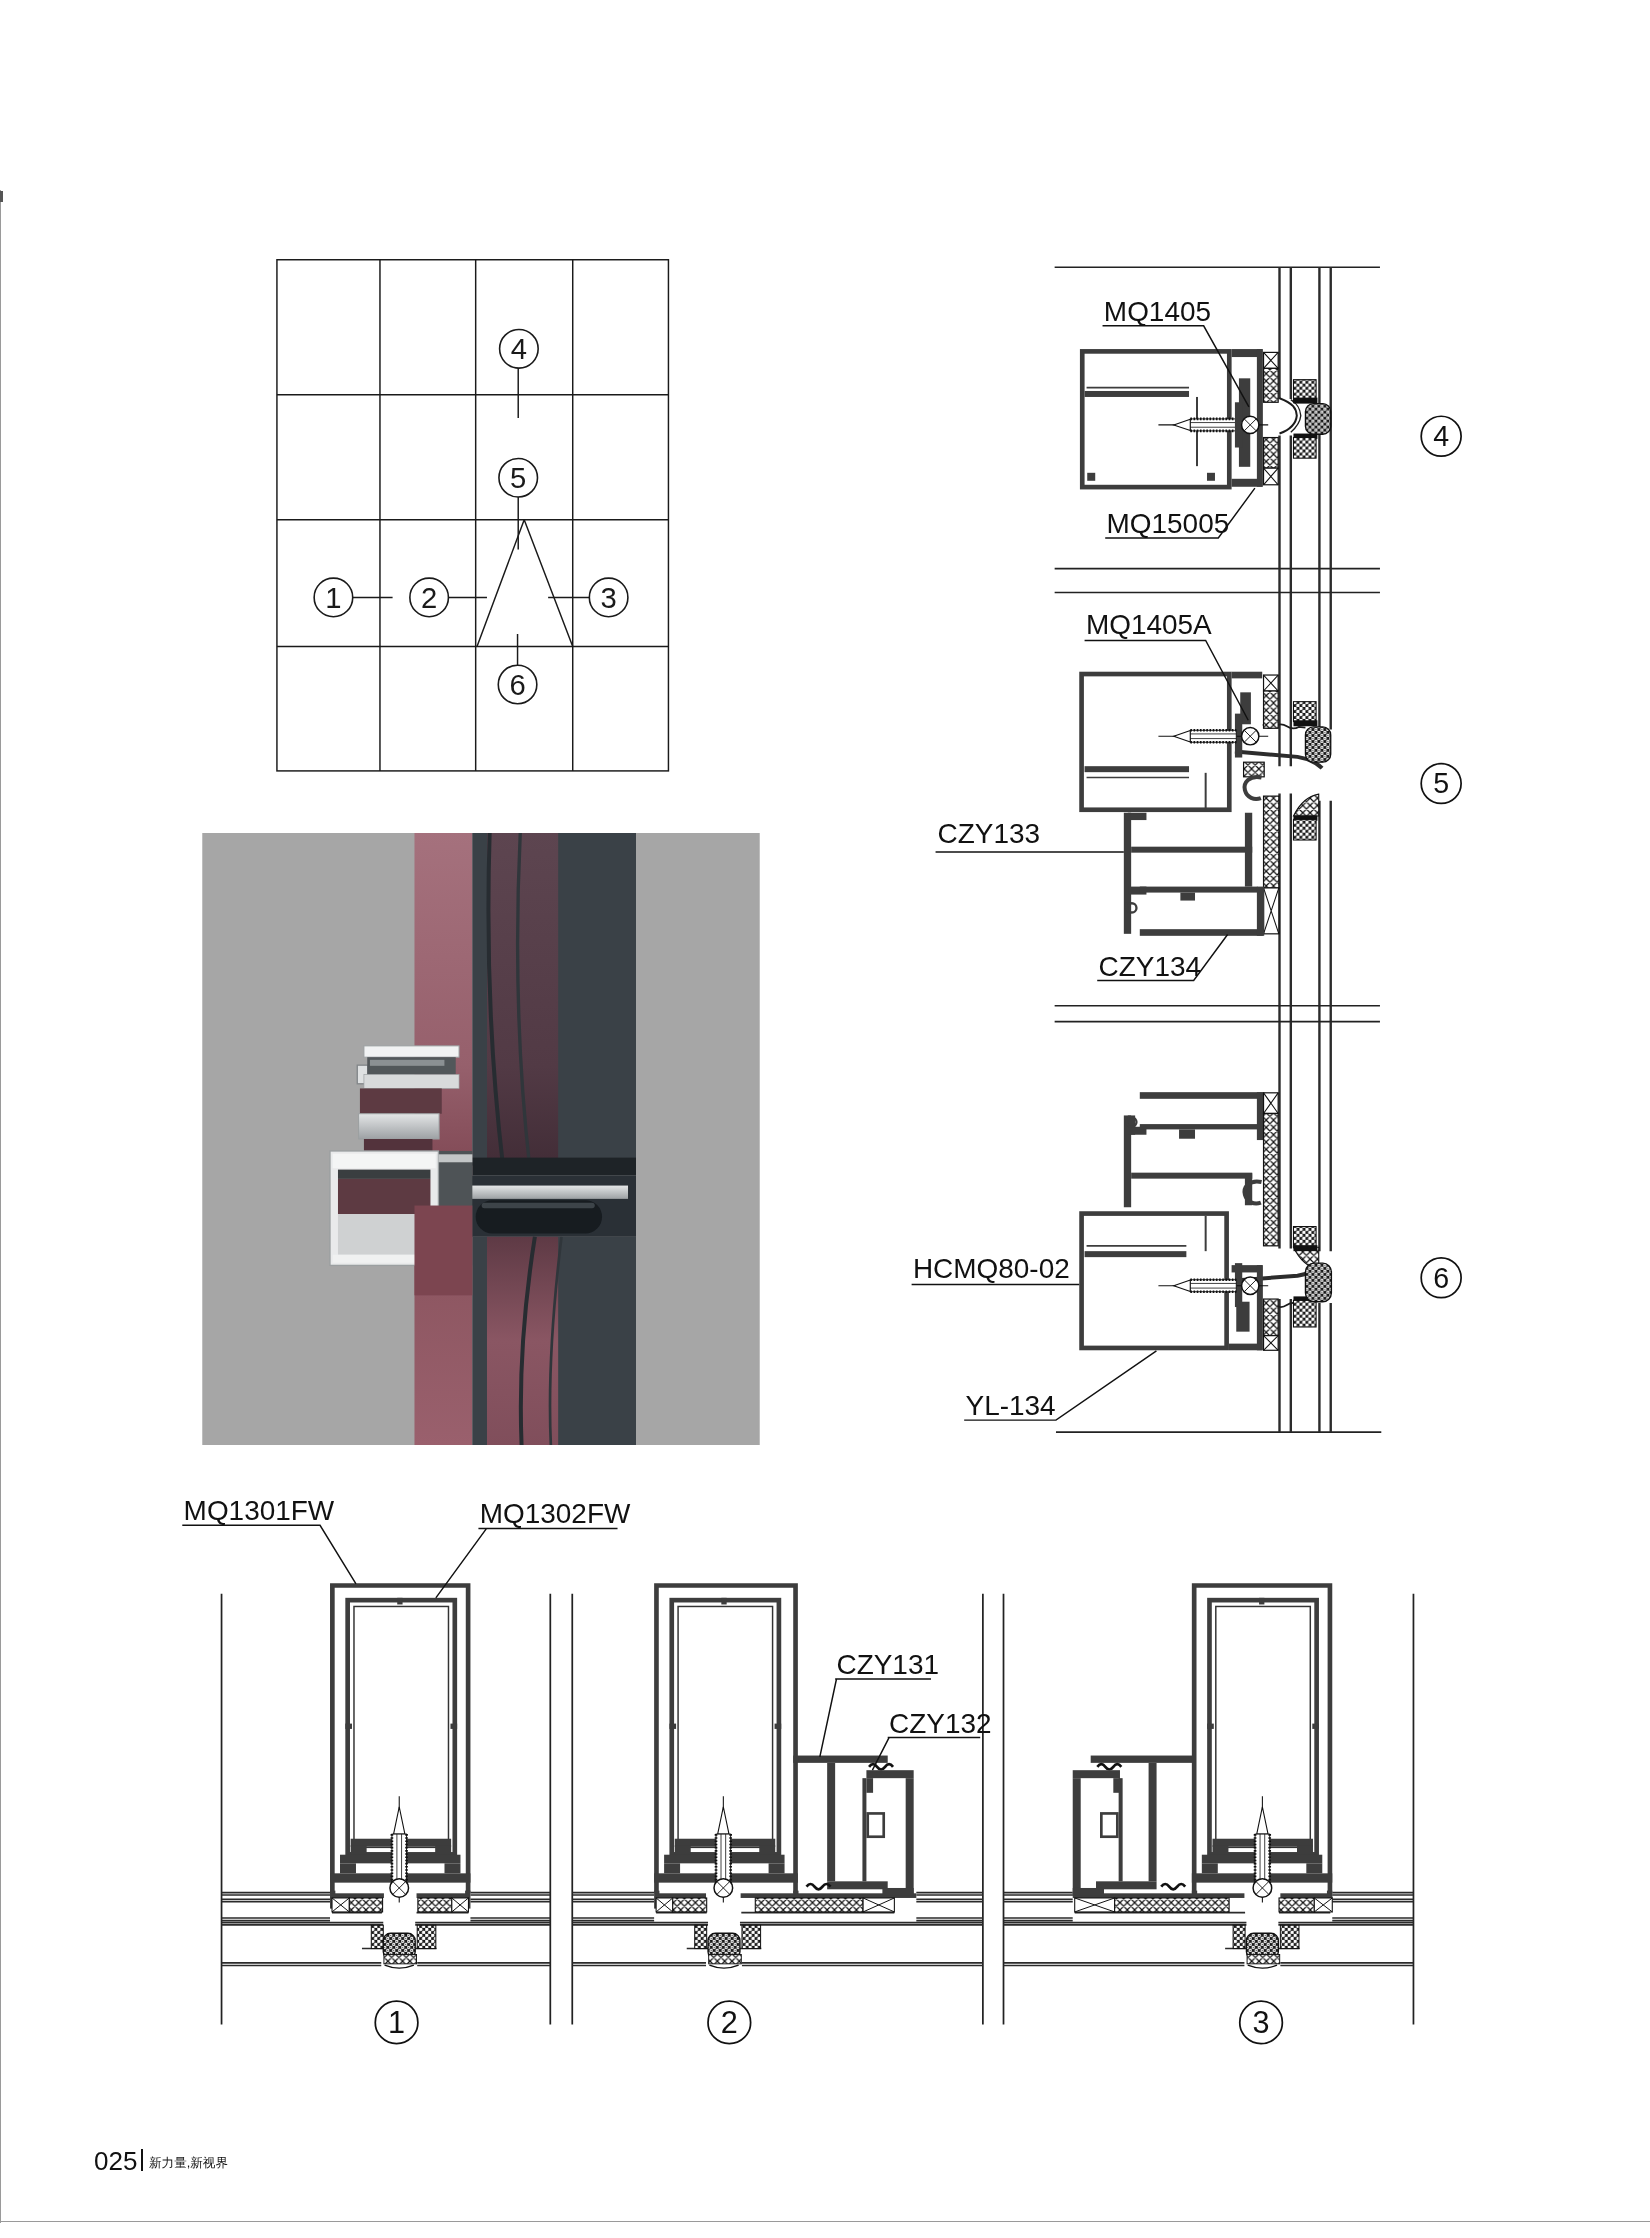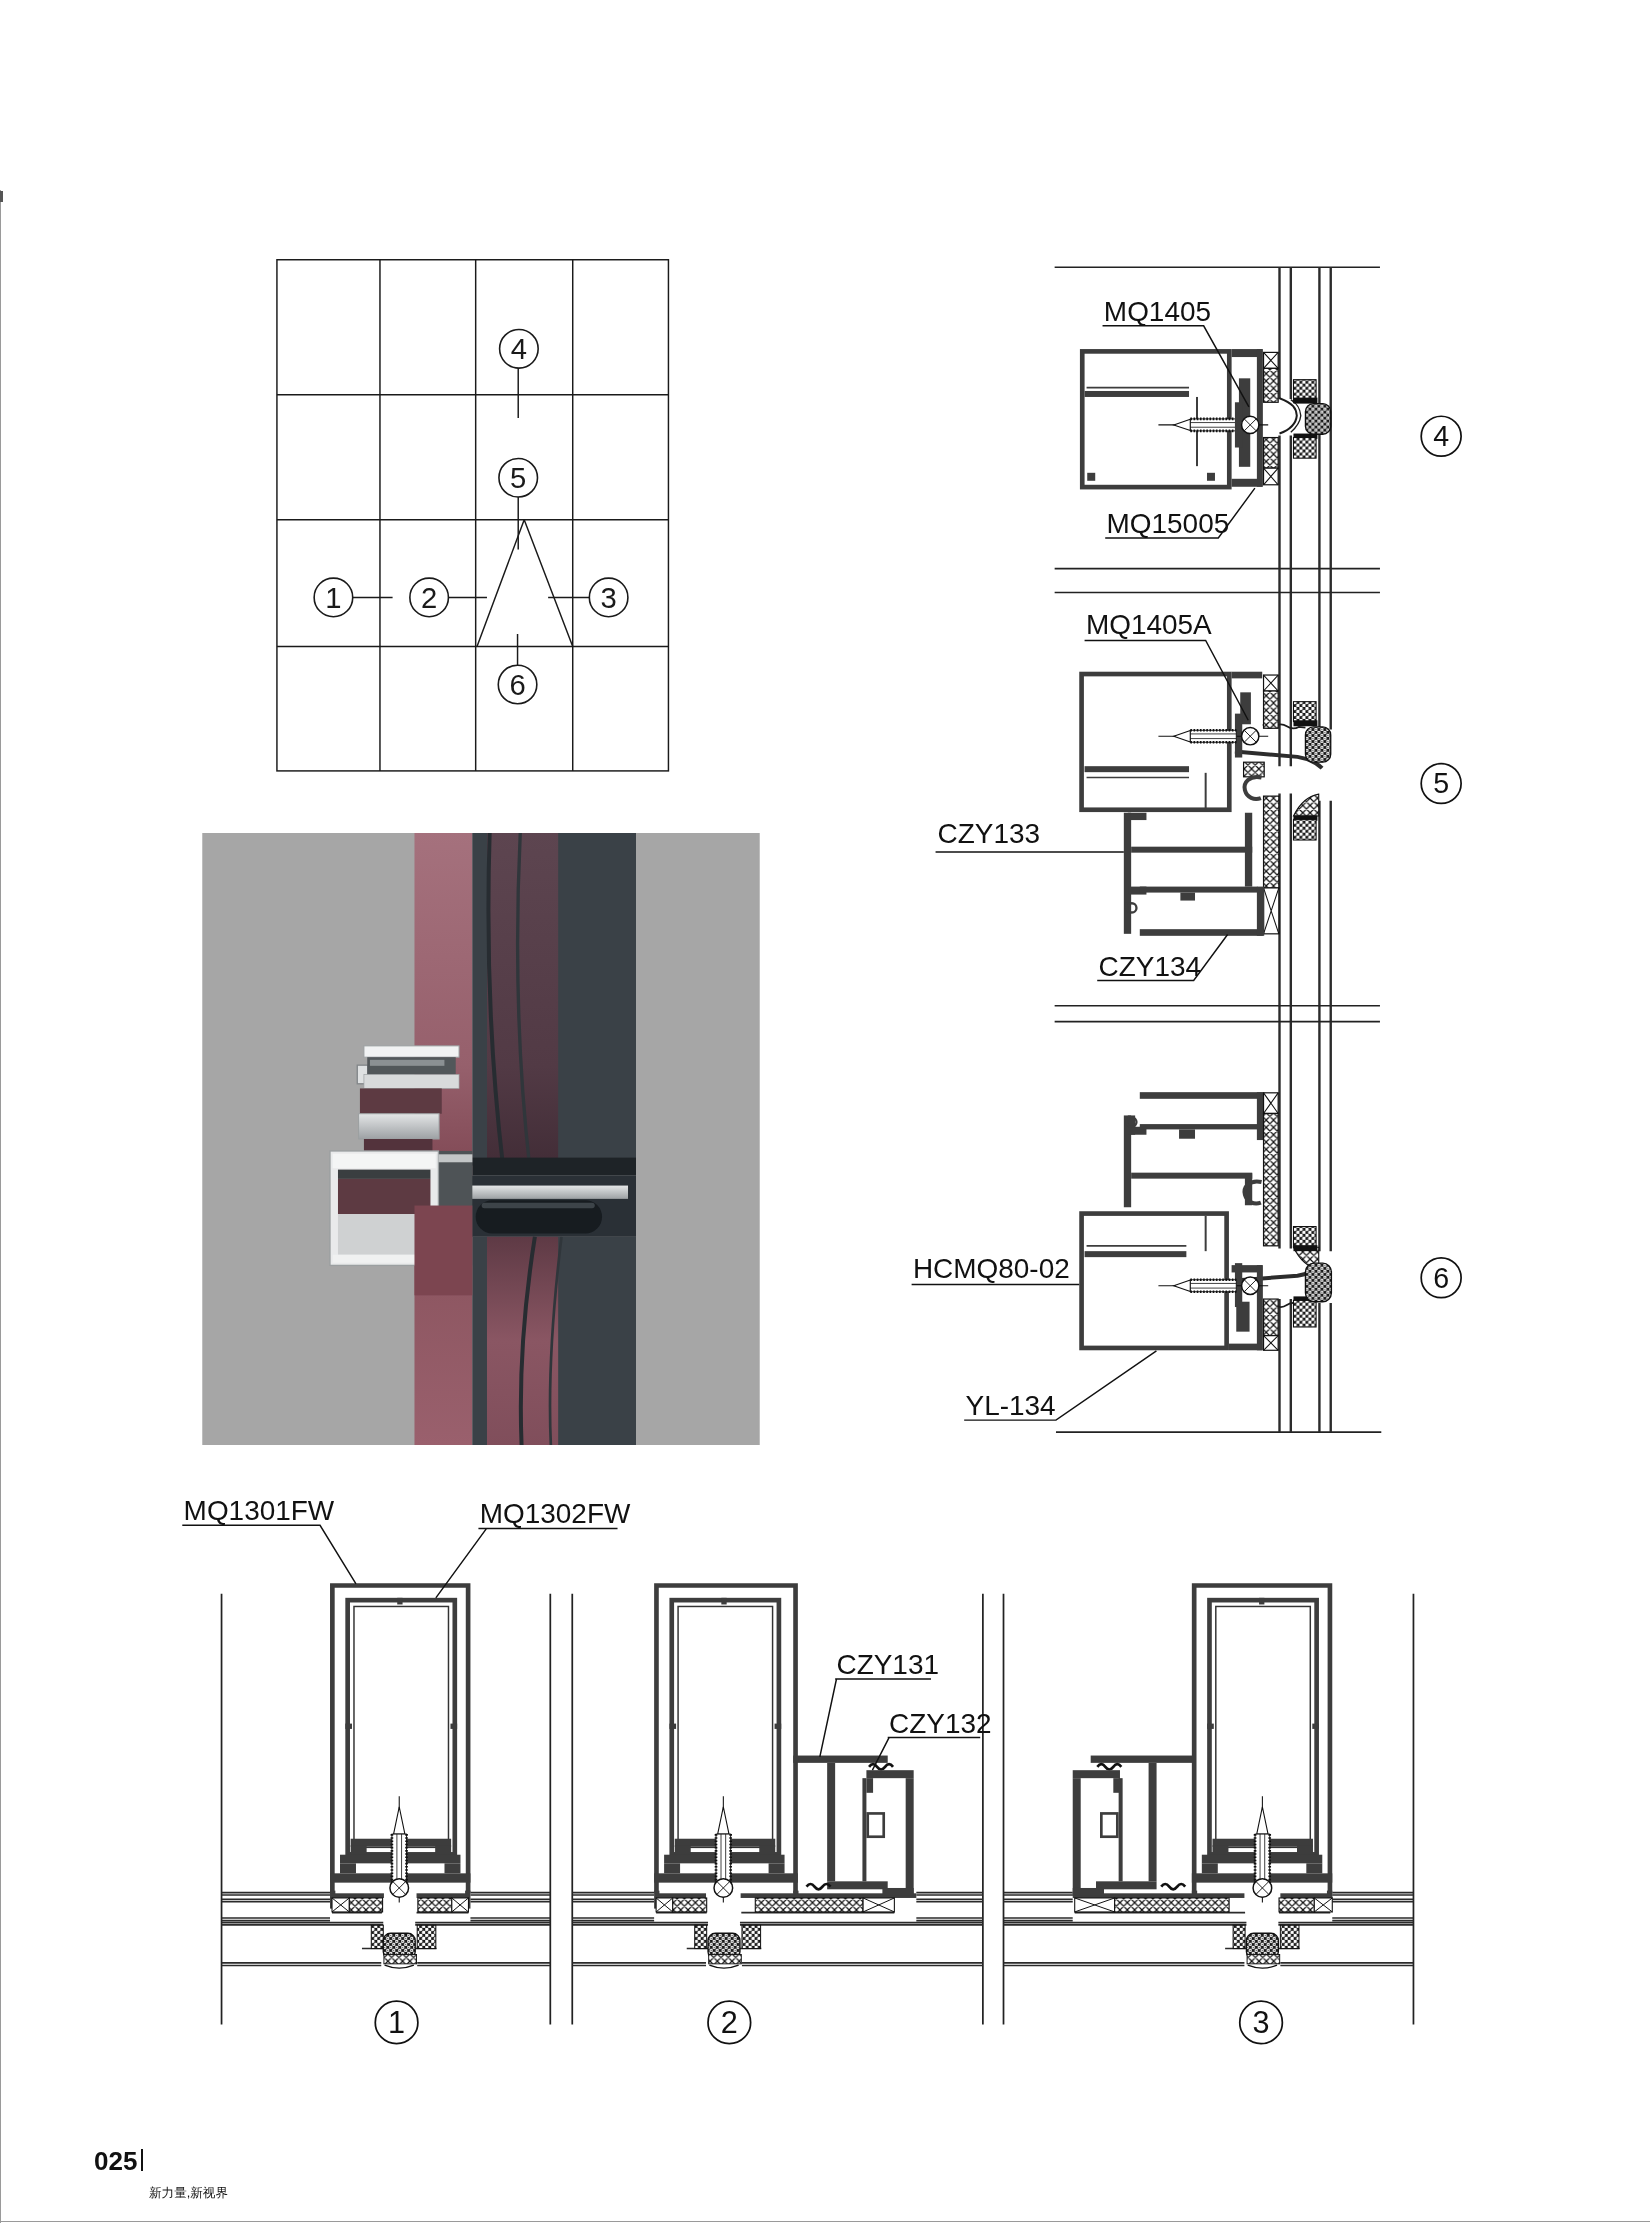--- a/index.html
+++ b/index.html
@@ -664,20 +664,20 @@
 
     <rect x="1874" y="2938" width="49" height="14" fill="url(#xh2)" stroke="#111" stroke-width="1.4"></rect>
 
     <path d="M1875,2954 q22,9 44,0" stroke="#111" stroke-width="2" fill="none"></path>
 
     <circle cx="1895" cy="3040" r="32" fill="none" stroke="#111" stroke-width="2.6"></circle>
     <text x="1895" y="3056" font-size="46" fill="#111" text-anchor="middle">3</text>
   </g>
 </svg>
 
-<div class="abs" style="left:94px;top:2148px;font-weight:bold;font-size:26px;color:#111;line-height:1;">025</div>
+<div class="abs" style="left:94px;top:2148px;font-weight:normal;font-size:26px;color:#111;line-height:1;">025</div>
 
 <div class="abs" style="left:141px;top:2149px;width:2.3px;height:22px;background:#111;"></div>
 
-<div class="abs" style="left:149px;top:2156px;font-size:12.6px;color:#111;line-height:1.15;margin-top:30px;">新力量,新视界</div>
+<div class="abs" style="left:149px;top:2156px;font-size:12.6px;color:#111;line-height:1.15;">新力量,新视界</div>
 
 </div>
 
 
 </body></html>

